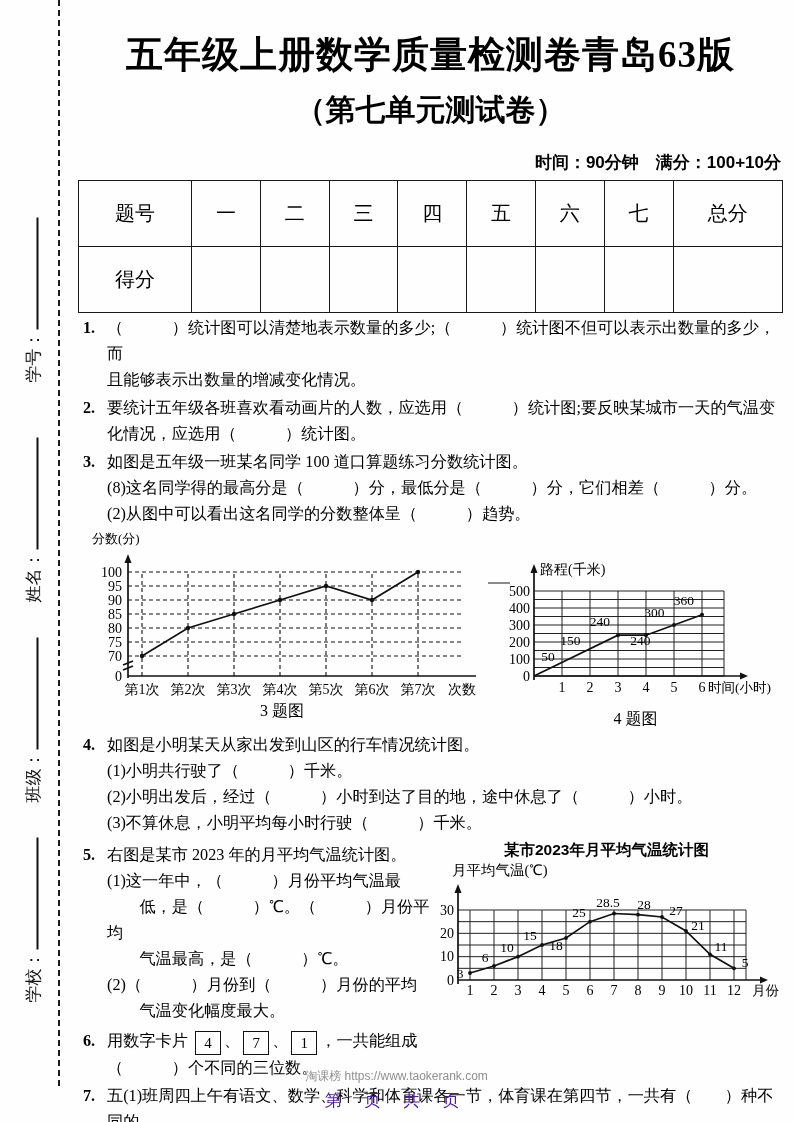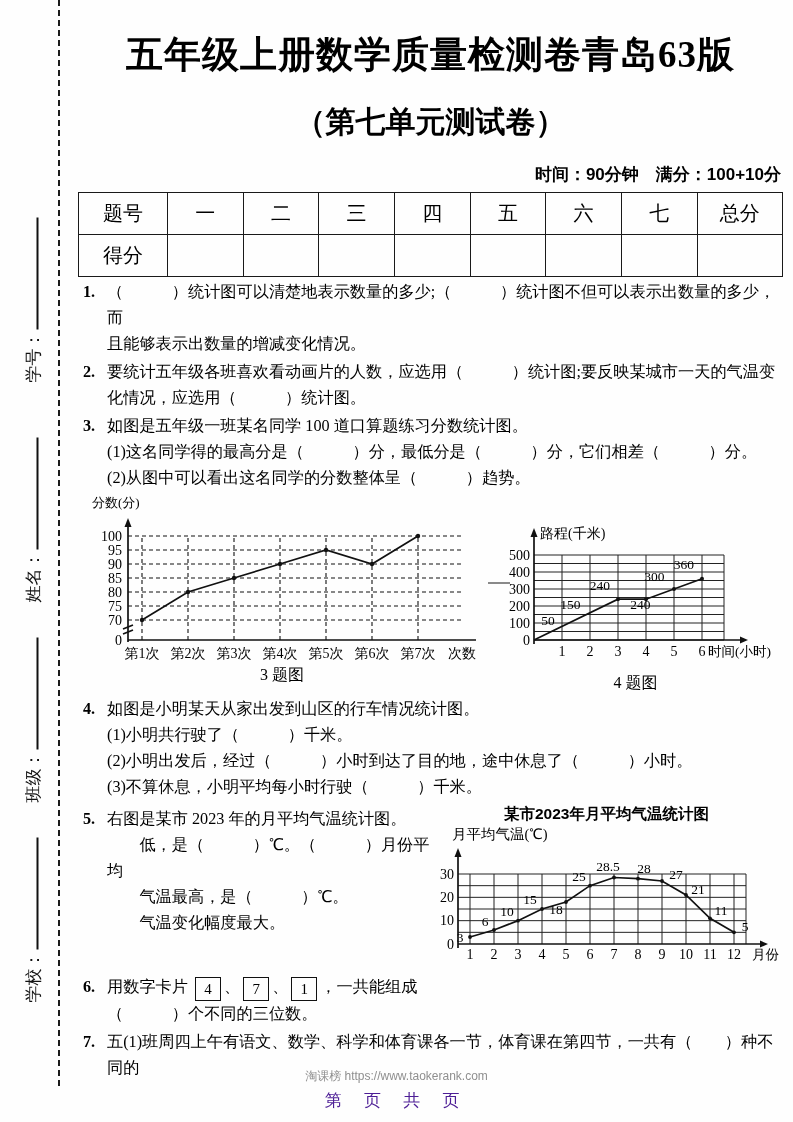--- a/index.html
+++ b/index.html
@@ -10,27 +10,27 @@
              border-left:2.5px dashed #1a1a1a;}
   .side-item{position:absolute;left:33px;white-space:nowrap;
              transform:translate(-50%,-50%) rotate(-90deg);
              font-size:17px;color:#111;}
   .side-item .blank{display:inline-block;width:112px;height:15px;
                     border-bottom:2px solid #111;margin-left:2px;}
   
   .content{position:absolute;left:78px;top:0;width:705px;}
   .title{margin-top:30px;text-align:center;font-family:Liberation Serif, serif;
          font-weight:700;font-size:37px;letter-spacing:1px;}
-  .subtitle{margin-top:22px;text-align:center;font-family:"Liberation Sans",sans-serif;
+  .subtitle{margin-top:10px;text-align:center;font-family:"Liberation Sans",sans-serif;
             font-weight:700;font-size:30px;}
   .info{margin:20px 2px 6px 0;text-align:right;font-family:"Liberation Sans",sans-serif;
         font-weight:700;font-size:17px;}
   table.score{width:100%;border-collapse:collapse;table-layout:fixed;}
   table.score td{border:1.7px solid #1a1a1a;text-align:center;font-size:20px;
-                 height:41px;padding:0;}
+                 height:41px;padding:12px;}
   .section{margin:9px 0 3px 2px;font-size:17px;}
   .section .main{font-weight:700;}
   
   .q{margin:2px 0;font-size:16.2px;line-height:26px;}
   .q .line{position:relative;padding-left:29px;}
   .q .num{position:absolute;left:5px;top:0;font-weight:700;}
   .card{display:inline-block;min-width:24px;height:22px;line-height:22px;
         border:1.6px solid #111;text-align:center;margin:0 3px;vertical-align:-2px;
         font-size:15px;}
   
@@ -111,21 +111,21 @@
         <div class="q">
           <div class="line first"><span class="num">1.</span>（　　　）统计图可以清楚地表示数量的多少;（　　　）统计图不但可以表示出数量的多少，而</div>
           <div class="line">且能够表示出数量的增减变化情况。</div>
         </div>
         <div class="q">
           <div class="line first"><span class="num">2.</span>要统计五年级各班喜欢看动画片的人数，应选用（　　　）统计图;要反映某城市一天的气温变</div>
           <div class="line">化情况，应选用（　　　）统计图。</div>
         </div>
         <div class="q">
           <div class="line first"><span class="num">3.</span>如图是五年级一班某名同学 100 道口算题练习分数统计图。</div>
-          <div class="line">(1)这名同学得的最高分是（　　　）分，最低分是（　　　）分，它们相差（　　　）分。</div>
+          <div class="line">(8)这名同学得的最高分是（　　　）分，最低分是（　　　）分，它们相差（　　　）分。</div>
           <div class="line">(2)从图中可以看出这名同学的分数整体呈（　　　）趋势。</div>
         </div>
       </div>
 
     <div class="charts-row">
       <div class="chart3-block">
         <div class="axis-label">分数(分)</div>
         <div id="chart-scores">
             <svg width="405" height="152" viewBox="0 0 405 152">
               <line x1="50" y1="108" x2="386" y2="108" class="dash"></line>
@@ -236,22 +236,24 @@
           <div class="line">(1)小明共行驶了（　　　）千米。</div>
           <div class="line">(2)小明出发后，经过（　　　）小时到达了目的地，途中休息了（　　　）小时。</div>
           <div class="line">(3)不算休息，小明平均每小时行驶（　　　）千米。</div>
         </div>
       </div>
 
     <div class="q5-row">
       <div class="q5-text" id="q-block-3">
           <div class="q">
             <div class="line first"><span class="num">5.</span>右图是某市 2023 年的月平均气温统计图。</div>
+            <div class="line">(1)这一年中，（　　　）月份平均气温最</div>
             <div class="line">　　低，是（　　　）℃。（　　　）月份平均</div>
             <div class="line">　　气温最高，是（　　　）℃。</div>
+            <div class="line">(2)（　　　）月份到（　　　）月份的平均</div>
             <div class="line">　　气温变化幅度最大。</div>
           </div>
         </div>
       <div class="temp-block">
         <div class="chart-title">某市2023年月平均气温统计图</div>
         <div class="axis-label">月平均气温(℃)</div>
         <div id="chart-temperature">
             <svg width="353" height="128" viewBox="0 0 353 128">
               <line x1="28" y1="88.33333333333333" x2="316" y2="88.33333333333333" class="grid"></line>
               <line x1="28" y1="76.66666666666666" x2="316" y2="76.66666666666666" class="grid"></line>

